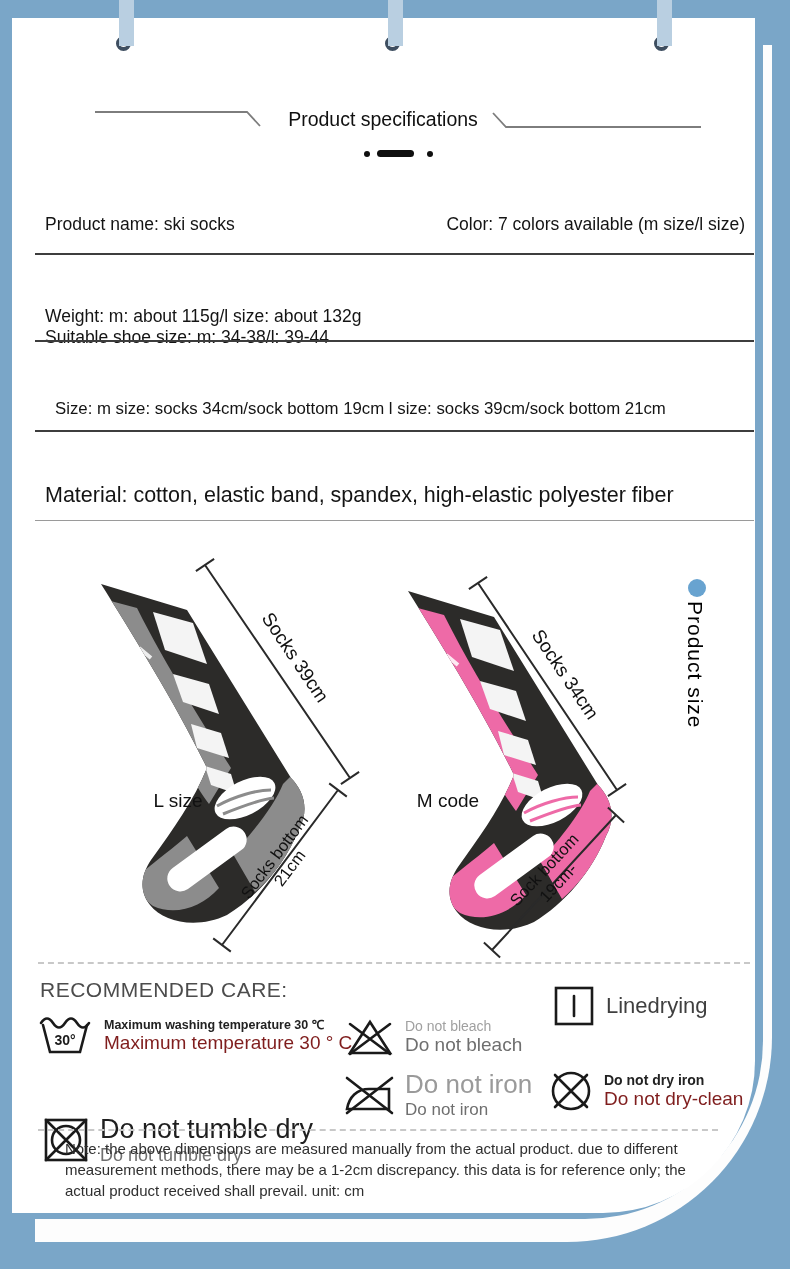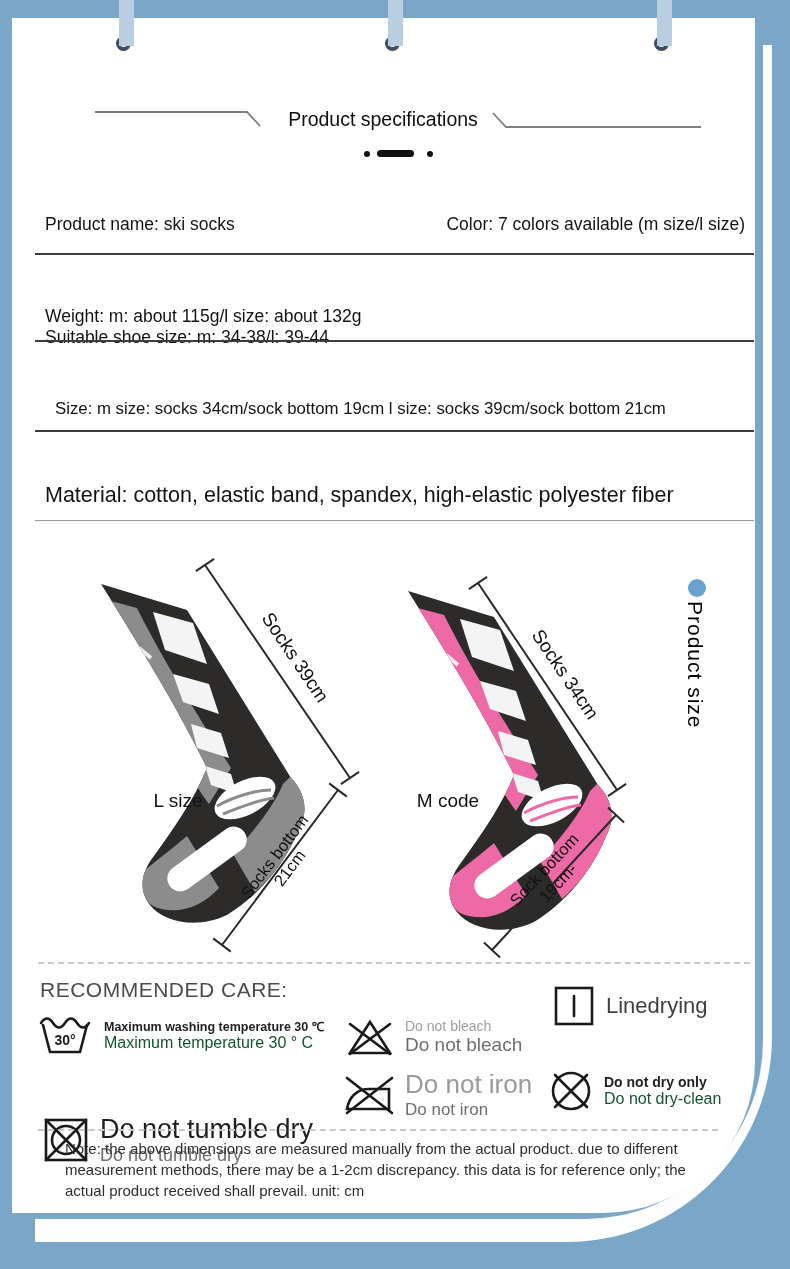--- a/index.html
+++ b/index.html
@@ -42,21 +42,21 @@
   .product-size-label{position:absolute;left:683px;top:601px;writing-mode:vertical-rl;font-size:21px;color:#000;letter-spacing:1px;}
 
   
   .dashed{position:absolute;border-top:2px dashed #c8c8c8;}
   .care-heading{position:absolute;left:40px;top:978px;font-size:21px;color:#4c4c4c;font-weight:500;letter-spacing:.5px;}
   .care-item{position:absolute;display:flex;align-items:center;gap:10px;}
   .care-icon{flex:0 0 auto;}
   .care-icon path,.care-icon rect,.care-icon circle,.care-icon line{stroke:#1a1a1a;stroke-width:2.6;fill:none;stroke-linecap:round;}
   .care-text{display:flex;flex-direction:column;line-height:1.15;}
   .t-sm-dark{font-size:12.5px;font-weight:600;color:#222;}
-  .t-lg-gray{font-size:16px;color:#14532d;}
+  .t-lg-gray{font-size:19px;color:#7f1d1d;}
   .t-sm-gray{font-size:14px;color:#a0a0a0;}
   .t-md-gray{font-size:18px;color:#6f6f6f;}
   .t-xl-dark{font-size:27px;color:#1f1f1f;}
   .t-xl-gray{font-size:26px;color:#9a9a9a;}
   .t-single{font-size:22px;color:#3f3f3f;}
   .wash-num{font-size:14px;font-weight:700;fill:#1a1a1a;stroke:none;}
 
   .note{position:absolute;left:65px;top:1138px;width:660px;font-size:15px;line-height:1.4;color:#2f2f2f;}
 </style>
 </head>
@@ -226,21 +226,21 @@
         <span class="t-md-gray" style="font-size:17px;">Do not iron</span>
       </div>
     </div>
 
     <div class="care-item" style="left:548px;top:1068px;">
       <svg class="care-icon" width="46" height="46" viewBox="0 0 46 46">
         <circle cx="23" cy="23" r="18"></circle>
         <path d="M7,7 L39,39 M39,7 L7,39"></path>
       </svg>
       <div class="care-text">
-        <span class="t-sm-dark" style="font-weight:600;font-size:14px;">Do not dry only</span>
+        <span class="t-sm-dark" style="font-weight:600;font-size:14px;">Do not dry iron</span>
         <span class="t-lg-gray">Do not dry-clean</span>
       </div>
     </div>
 
     <div class="dashed" style="left:38px;top:1129px;width:680px;"></div>
     <div class="note">Note: the above dimensions are measured manually from the actual product. due to different measurement methods, there may be a 1-2cm discrepancy. this data is for reference only; the actual product received shall prevail. unit: cm</div>
 
   </div>
 </div>
 

